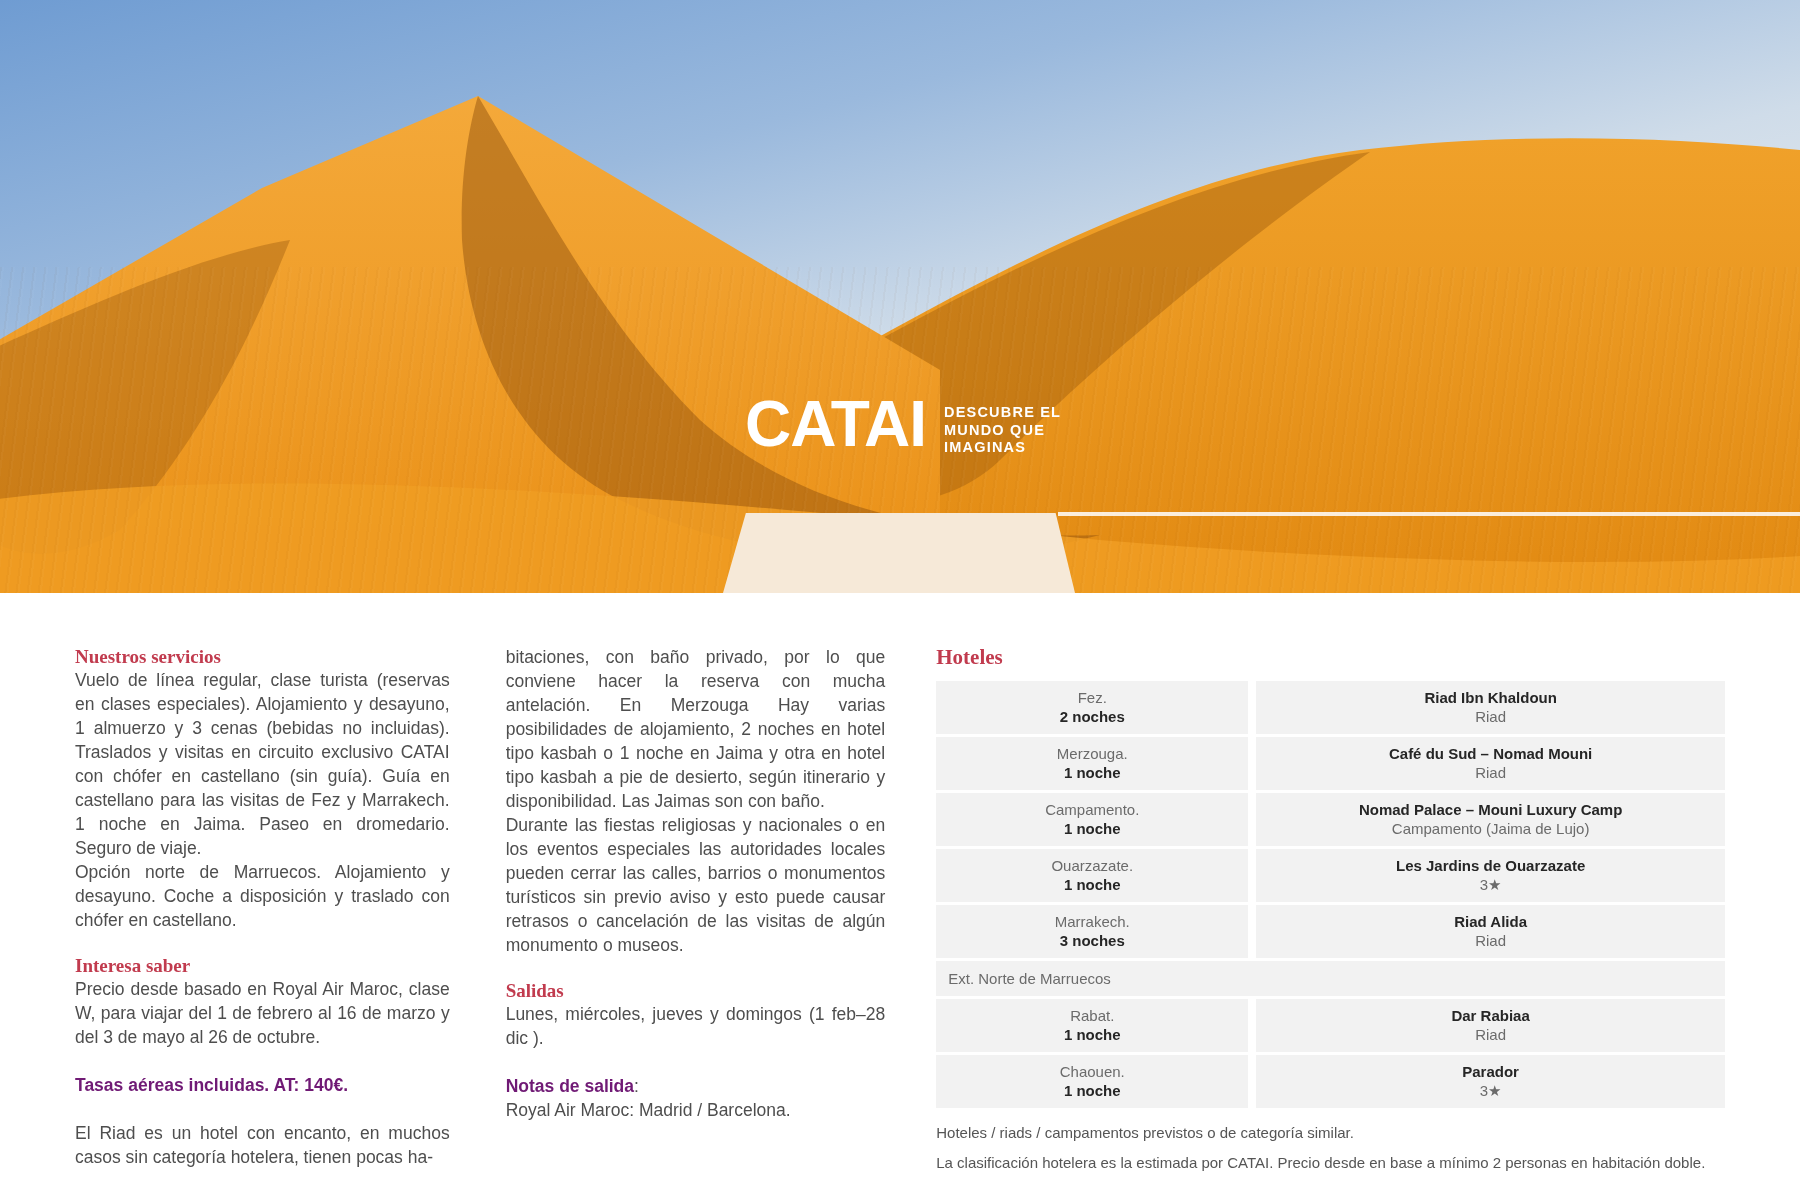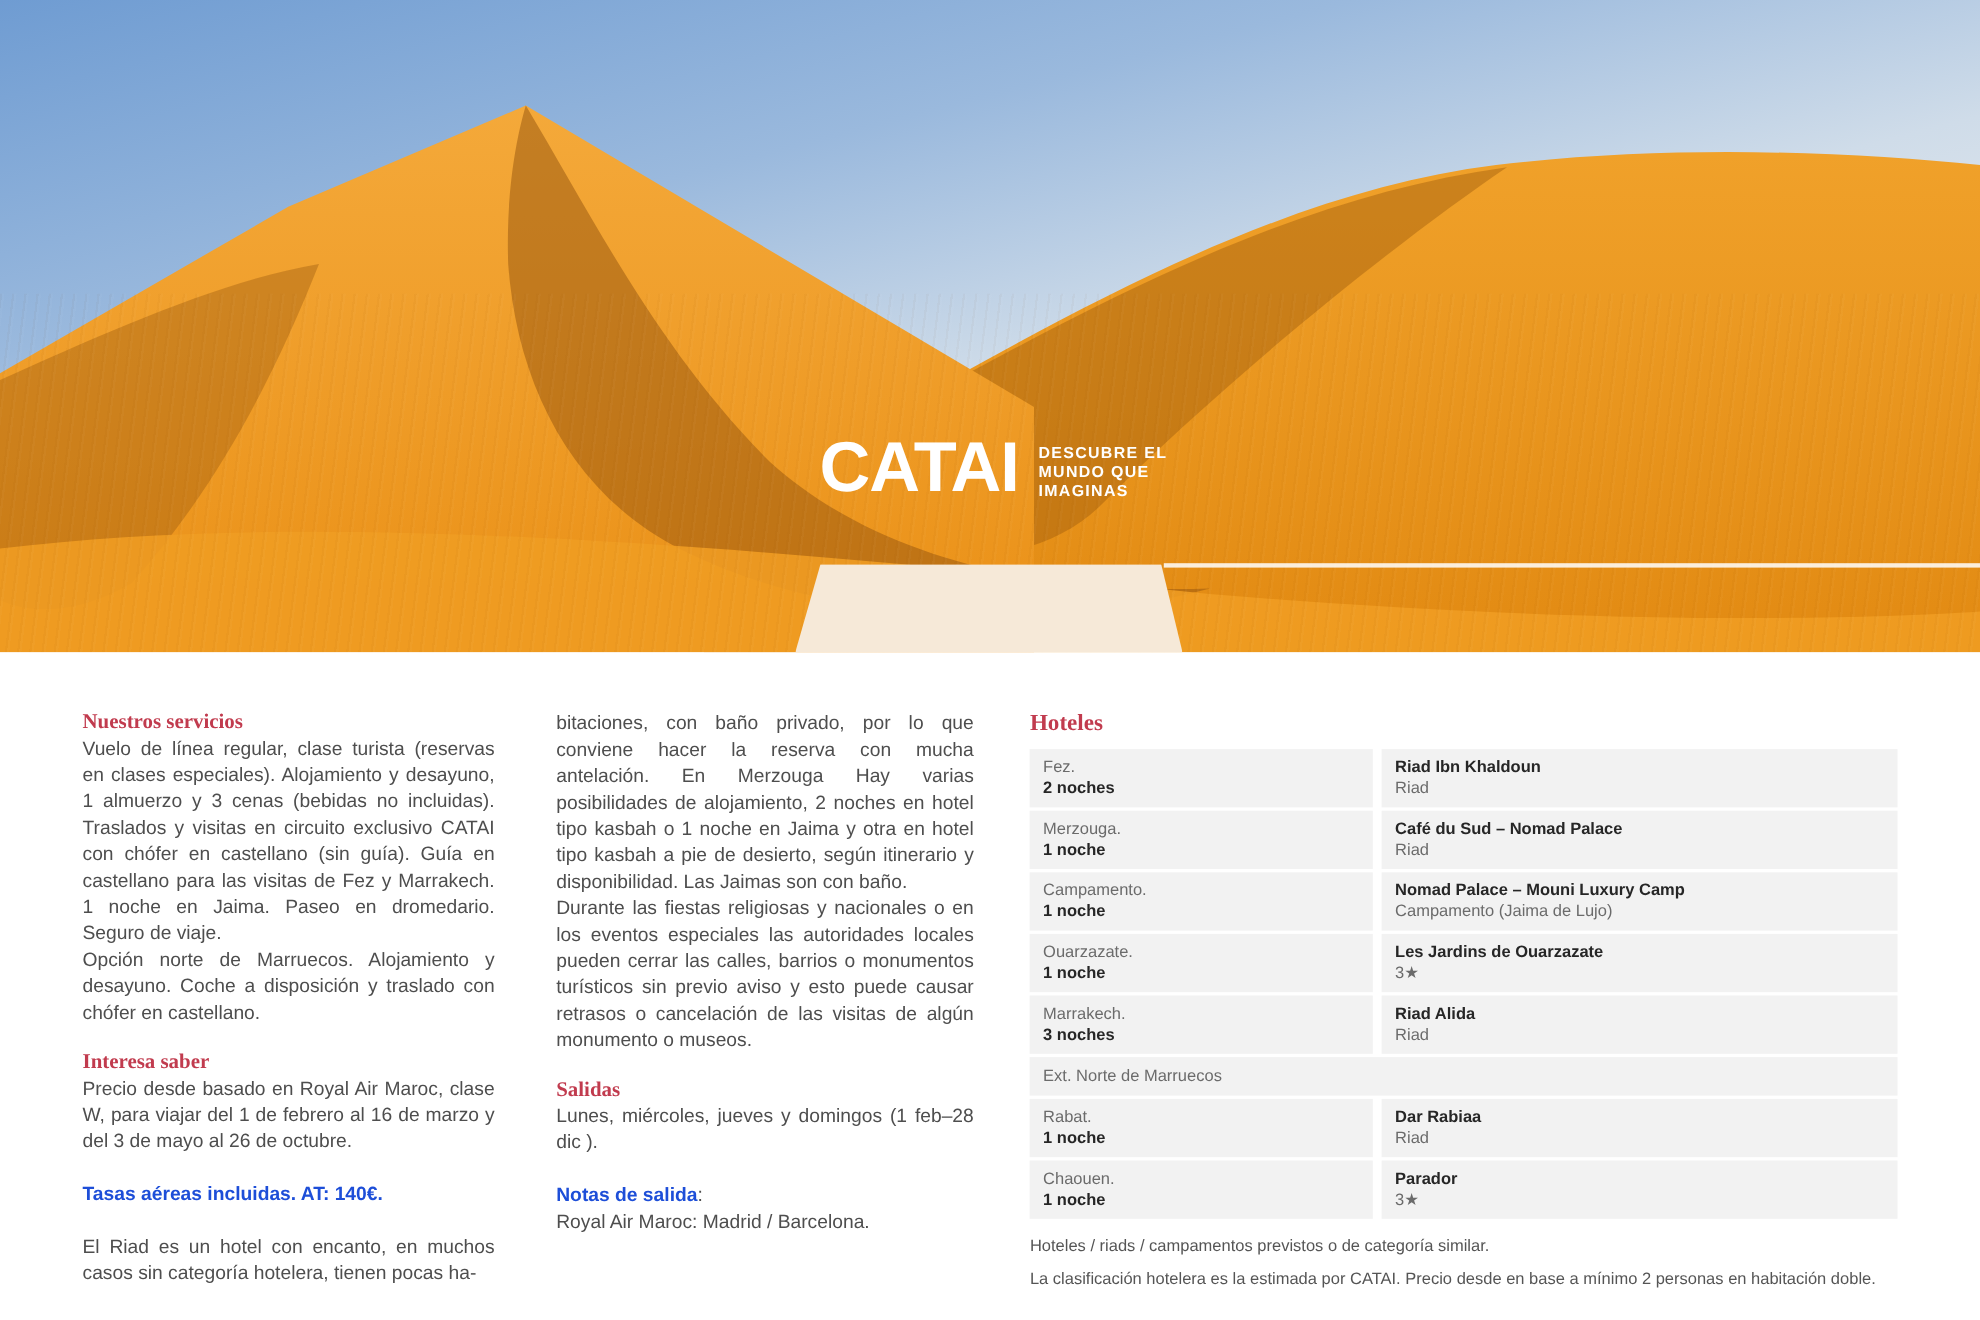--- a/index.html
+++ b/index.html
@@ -30,25 +30,25 @@
   .col-right { width:800px; }
 
   h3.red { font-family:"Liberation Serif", serif; color:#c13b4e; font-size:19px;
     line-height:23px; font-weight:700; }
   .col-right h3.red { font-size:21px; line-height:24px; margin-bottom:12px; }
 
   .body-txt { color:#4e4e4e; font-size:17.5px; line-height:24px; text-align:justify; }
   .body-txt p { text-align:justify; }
   .gap { height:24px; }
   .sp-head { margin-top:22px; }
-  .bold-dark { color:#1d4ed8; font-weight:700; }
+  .bold-dark { color:#701a75; font-weight:700; }
   .notas-line { text-align:left; }
 
   
-  .hrow { display:grid; grid-template-columns:312px 1fr; column-gap:8px; margin-bottom:3px; }
+  .hrow { display:grid; grid-template-columns:312px 1fr; column-gap:8px; margin-bottom:3px;text-align:center; }
   .hcell { background:#f2f2f2; padding:7px 12px 8px 12px; min-height:46px; }
   .hcity, .hcat { color:#6b6b6b; font-size:15px; line-height:19px; }
   .hnights, .hname { color:#262626; font-size:15px; line-height:19px; font-weight:700; }
   .hdivider { background:#f2f2f2; padding:8px 12px; color:#6b6b6b; font-size:15px;
     line-height:19px; margin-bottom:3px; }
   .footnotes { margin-top:14px; }
   .footnotes p { color:#555555; font-size:15px; line-height:22px; margin-bottom:8px; }
 </style>
 </head>
 <body>
@@ -141,21 +141,21 @@
         <div class="hcat">Riad</div>
       </div>
     </div>
 
     <div class="hrow">
       <div class="hcell">
         <div class="hcity">Merzouga.</div>
         <div class="hnights">1 noche</div>
       </div>
       <div class="hcell">
-        <div class="hname">Café du Sud – Nomad Palace</div>
+        <div class="hname">Café du Sud – Nomad Mouni</div>
         <div class="hcat">Riad</div>
       </div>
     </div>
 
     <div class="hrow">
       <div class="hcell">
         <div class="hcity">Campamento.</div>
         <div class="hnights">1 noche</div>
       </div>
       <div class="hcell">

